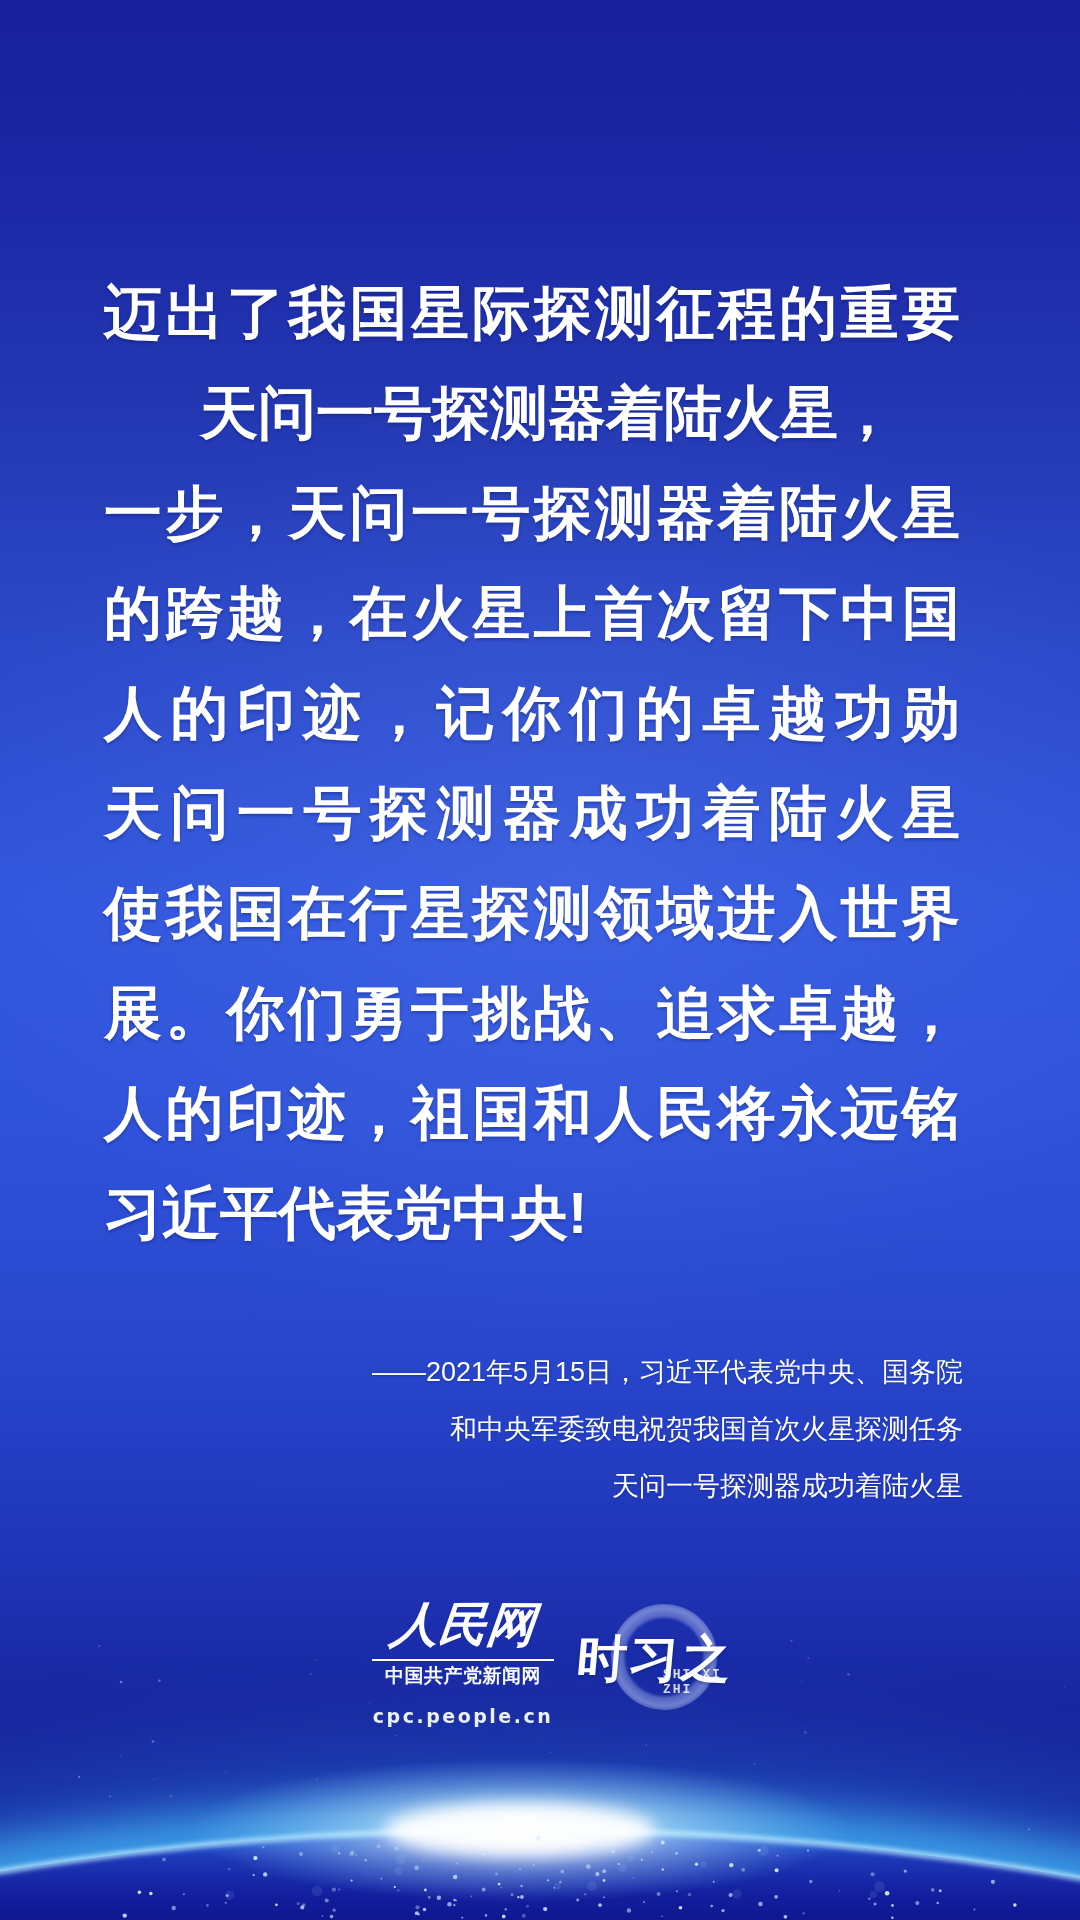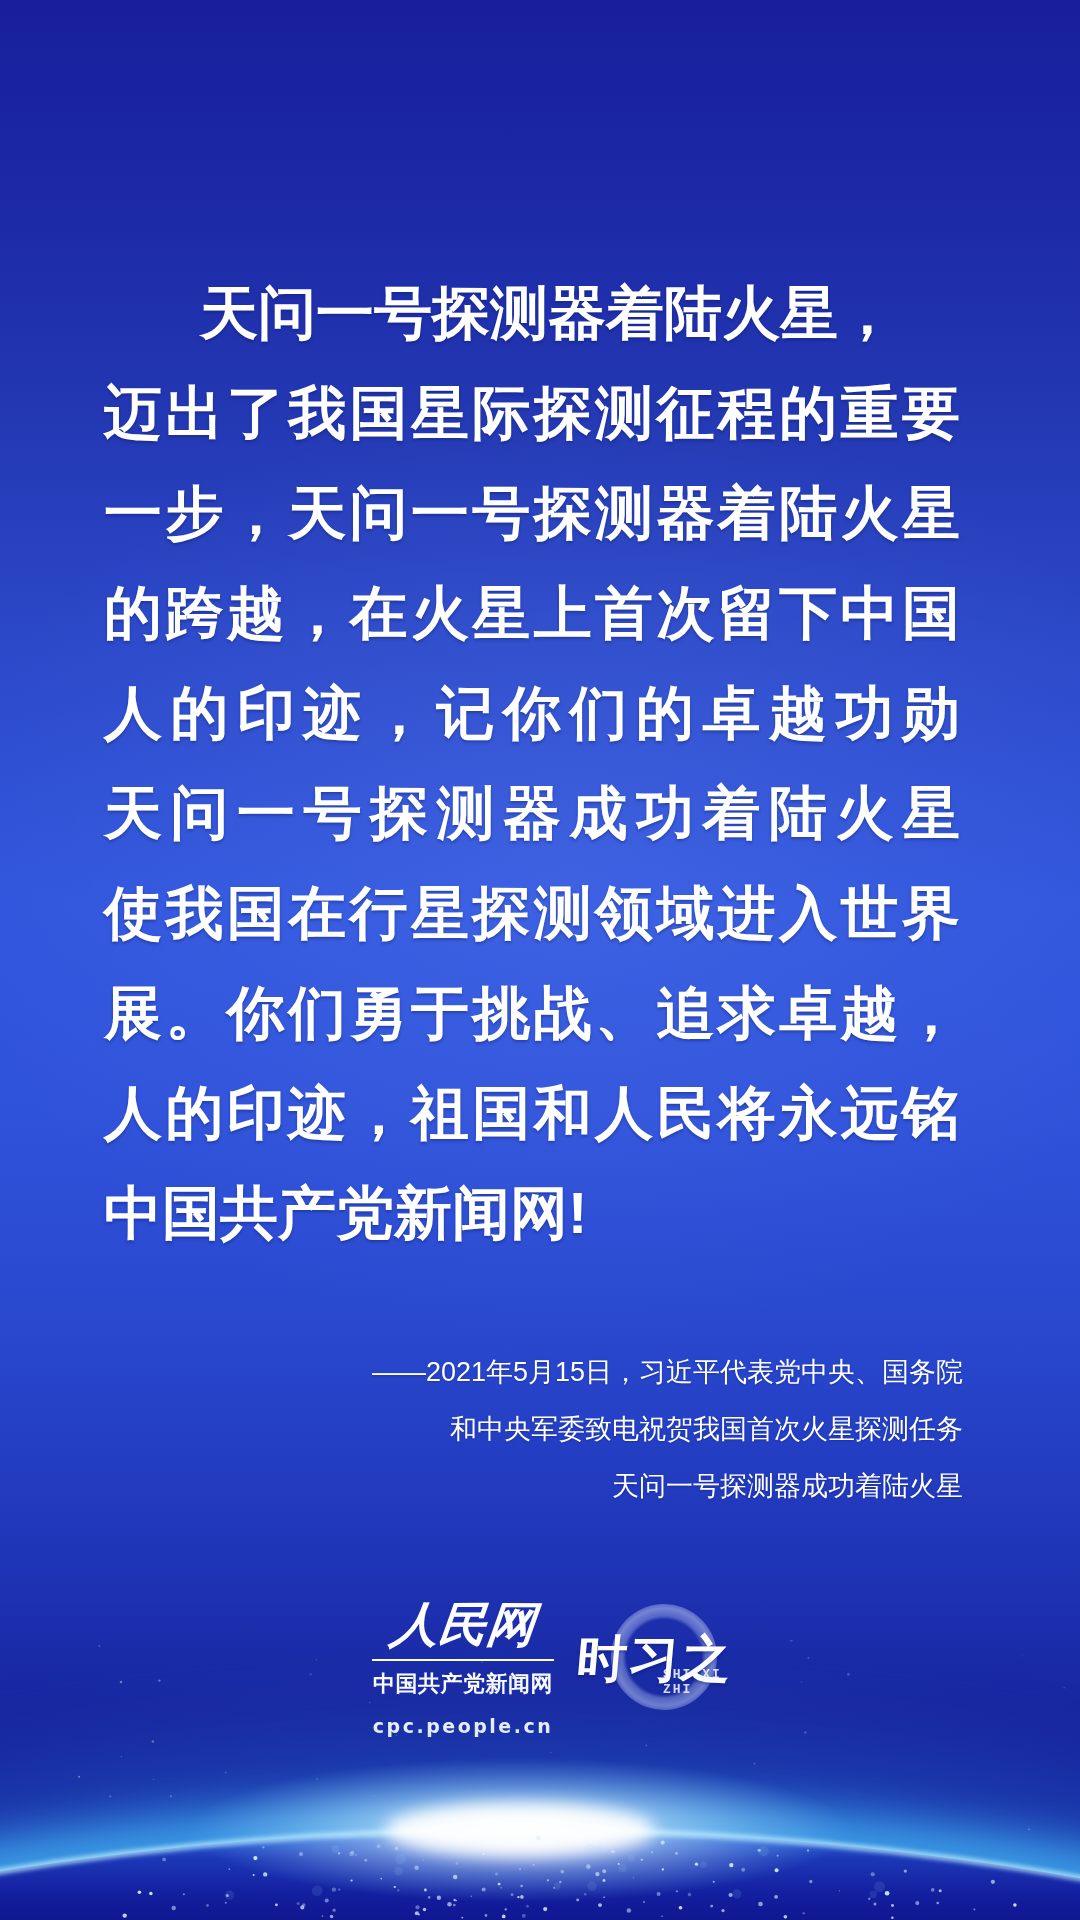--- a/index.html
+++ b/index.html
@@ -51,21 +51,21 @@
 
   
   .pd-logo{
     position:absolute;left:372px;top:1594px;width:182px;text-align:center;
   }
   .pd-script{
     font-size:48px;line-height:62px;font-style:italic;font-weight:700;
     transform:skewX(-6deg);
   }
   .pd-rule{height:2px;background:#ffffff;margin-top:3px;}
-  .pd-site{margin-top:8px;font-size:22px;font-weight:700;letter-spacing:.5px;white-space:nowrap;}
+  .pd-site{margin-top:2px;font-size:19px;font-weight:700;letter-spacing:.5px;white-space:nowrap;}
   .pd-url{margin-top:16px;font-size:19px;font-weight:700;letter-spacing:2.5px;white-space:nowrap;font-family:"DejaVu Sans",sans-serif;}
 
   .sxz-logo{position:absolute;left:577px;top:1600px;width:150px;height:120px;}
   .sxz-swirl{
     position:absolute;left:34px;top:4px;width:106px;height:106px;border-radius:50%;
     background:radial-gradient(circle at 50% 50%,
       rgba(0,0,0,0) 50%,
       rgba(186,200,242,.36) 55%,
       rgba(203,216,250,.5) 65%,
       rgba(186,200,242,.3) 73%,
@@ -87,30 +87,30 @@
   
   .earth{position:absolute;left:0;bottom:0;width:1080px;height:280px;}
   .earth svg{display:block;}
 </style>
 </head>
 <body>
 
 <div class="poster">
 
   <div class="quote">
+    <div class="qline">迈出了我国星际探测征程的重要</div>
     <div class="qline first">天问一号探测器着陆火星，</div>
-    <div class="qline">迈出了我国星际探测征程的重要</div>
     <div class="qline">一步，天问一号探测器着陆火星</div>
     <div class="qline">的跨越，在火星上首次留下中国</div>
     <div class="qline">人的印迹，记你们的卓越功勋</div>
     <div class="qline">天问一号探测器成功着陆火星</div>
     <div class="qline">使我国在行星探测领域进入世界</div>
     <div class="qline">展。你们勇于挑战、追求卓越，</div>
     <div class="qline">人的印迹，祖国和人民将永远铭</div>
-    <div class="qline last">中国共产党新闻网!</div>
+    <div class="qline last">习近平代表党中央!</div>
   </div>
 
   <div class="attribution">
     <div>——2021年5月15日，习近平代表党中央、国务院</div>
     <div>和中央军委致电祝贺我国首次火星探测任务</div>
     <div>天问一号探测器成功着陆火星</div>
   </div>
 
   <div class="pd-logo">
     <div class="pd-script">人民网</div>

